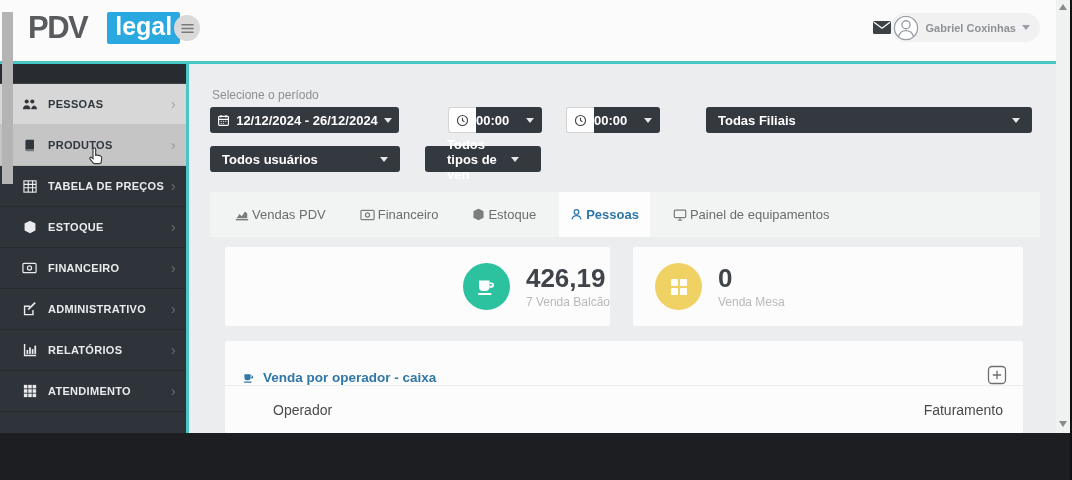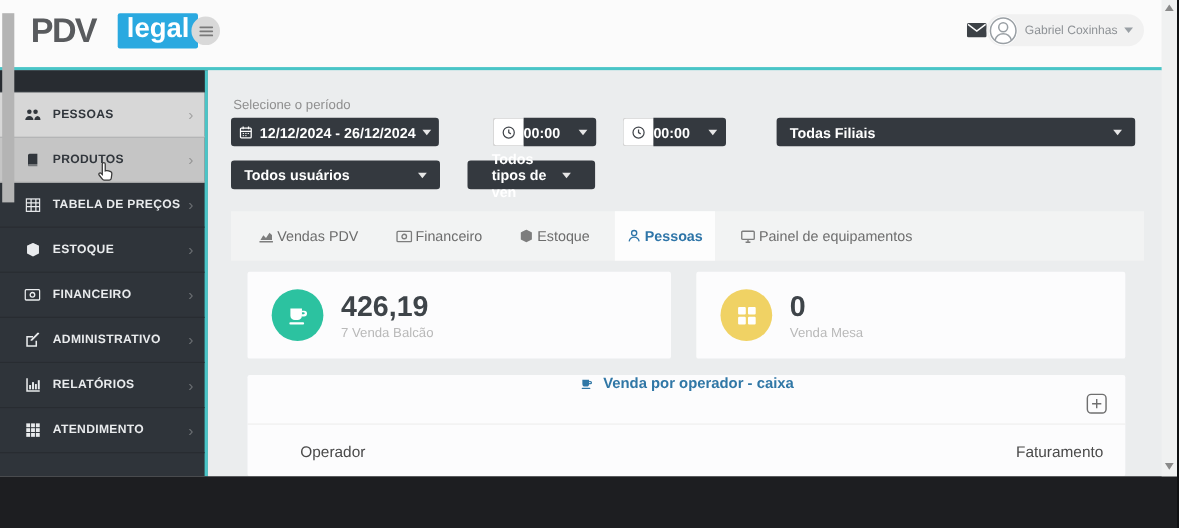--- a/index.html
+++ b/index.html
@@ -10,21 +10,21 @@
   }
   
   .header{position:absolute;left:0;top:0;width:1072px;height:61px;background:#fbfbfb;}
   .teal-line{position:absolute;left:0;top:61px;width:1072px;height:3px;background:#49c5c7;}
   .logo{position:absolute;left:28px;top:10px;display:flex;align-items:center;}
   .logo-pdv{font-size:31px;font-weight:800;color:#595b5e;letter-spacing:-1.5px;}
   .logo-legal{margin-left:20px;background:#2aa9e0;color:#fff;font-size:25px;font-weight:700;
     padding:2px 8px 5px 8px;border-radius:2px;line-height:1;}
   .hamburger-btn{position:absolute;left:174px;top:15px;width:26px;height:26px;border-radius:50%;
     background:#d9d9d9;display:flex;align-items:center;justify-content:center;cursor:pointer;}
-  .header-right{position:absolute;right:32px;top:13px;display:flex;align-items:center;}
+  .header-right{position:absolute;right:32px;top:13px;display:flex;align-items:center;font-weight:bold;}
   .mail-btn{color:#3c4146;display:flex;align-items:center;cursor:pointer;}
   .user-pill{display:flex;align-items:center;background:#f1f1f1;border-radius:15px;
     padding:2px 10px 2px 2px;height:29px;box-sizing:border-box;cursor:pointer;}
   .avatar{width:26px;height:26px;border-radius:50%;background:#fff;display:flex;
     align-items:center;justify-content:center;}
   .user-name{font-size:11px;color:#8e9296;margin:0 6px 0 7px;white-space:nowrap;}
   .caret{width:0;height:0;border-left:4px solid transparent;border-right:4px solid transparent;
     border-top:5px solid currentColor;display:inline-block;}
   .user-pill .caret{color:#9aa0a5;}
   
@@ -64,34 +64,34 @@
   .tabs-panel{position:absolute;left:21px;top:128px;width:830px;height:45px;background:#f2f3f3;
     display:flex;align-items:stretch;padding-left:8px;box-sizing:border-box;}
   .tab{display:flex;align-items:center;gap:3px;padding:0 11px;margin:0 6px;font-size:13px;
     color:#6d6d6d;cursor:pointer;white-space:nowrap;}
   .tab .tab-icon{display:flex;align-items:center;color:#7d7d7d;}
   .tab.active{background:#fdfdfd;color:#2e75a8;font-weight:700;}
   .tab.active .tab-icon{color:#2e75a8;}
   
   .card{position:absolute;top:183px;height:79px;background:#fcfcfd;border-radius:2px;
     display:flex;align-items:center;padding-left:22px;box-sizing:border-box;}
-  .card1{left:36px;width:385px;}
+  .card1{left:36px;width:385px;justify-content:flex-end;}
   .card2{left:444px;width:390px;}
   .card-circle{width:47px;height:47px;border-radius:50%;display:flex;align-items:center;
     justify-content:center;color:#fff;flex:0 0 auto;}
   .circle-teal{background:#2cc2a0;}
   .circle-yellow{background:#f0d264;}
   .card-texts{margin-left:16px;display:flex;flex-direction:column;}
   .card-value{font-size:26px;font-weight:700;color:#3e4449;line-height:1.1;}
   .card-sub{font-size:12px;color:#b9b9b9;margin-top:2px;}
   
   .table-panel{position:absolute;left:36px;top:277px;width:798px;height:92px;background:#fcfcfd;
     border-radius:2px;box-sizing:border-box;}
-  .tp-header{height:44px;display:flex;align-items:center;padding:0 16px;
-    border-bottom:1px solid #ededed;flex-direction:column;}
+  .tp-header{height:44px;display:flex;align-items:flex-end;padding:0 16px;
+    border-bottom:1px solid #ededed;}
   .tp-title{display:flex;align-items:center;gap:7px;font-size:13.5px;font-weight:700;color:#3077a6;}
   .tp-expand{margin-left:auto;width:21px;height:21px;display:flex;align-items:center;
     justify-content:center;cursor:pointer;}
   .tp-cols{height:47px;display:flex;align-items:center;justify-content:space-between;
     padding:0 20px 0 48px;font-size:14px;color:#4a4a4a;}
   
   .bottom-bar{position:absolute;left:0;top:433px;width:1072px;height:47px;background:#1d1e21;}
   .right-edge{position:absolute;left:1070px;top:0;width:2px;height:480px;background:#101113;}
   .scrollbar{position:absolute;left:1056px;top:0;width:14px;height:433px;background:#f0f1f1;}
   .sb-thumb{position:absolute;left:1.5px;top:12px;width:11px;height:172px;background:#b4b4b4;cursor:pointer;}

